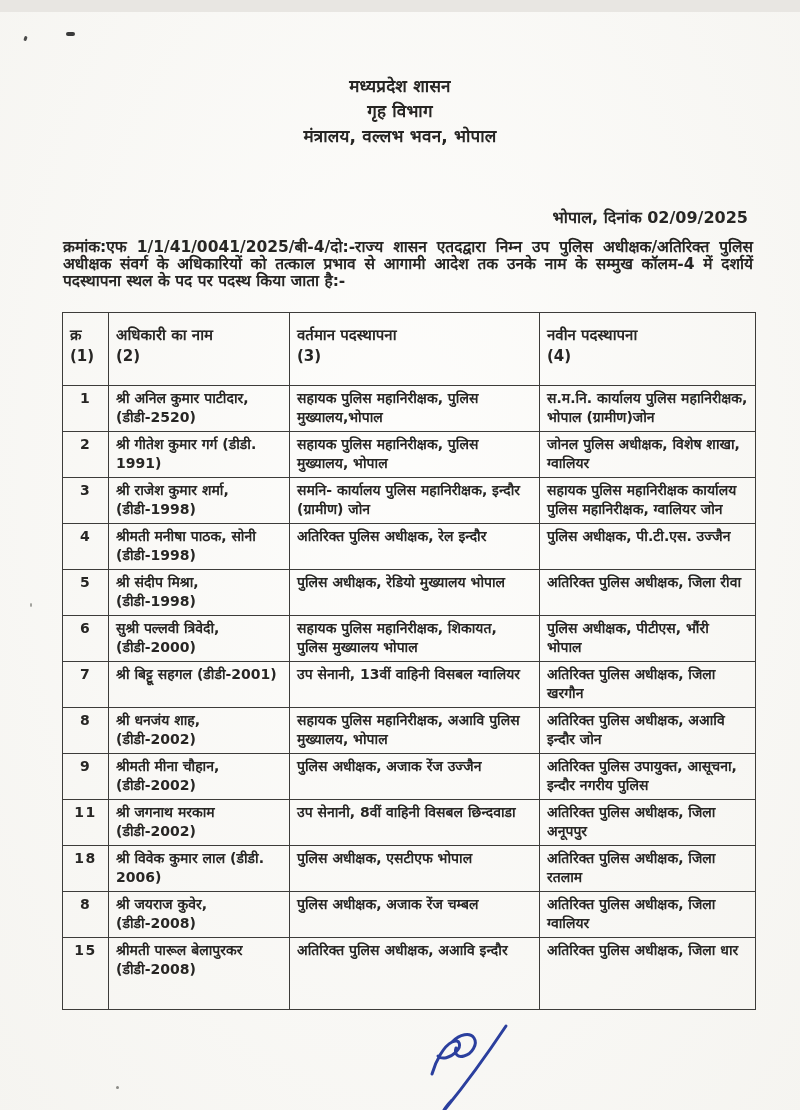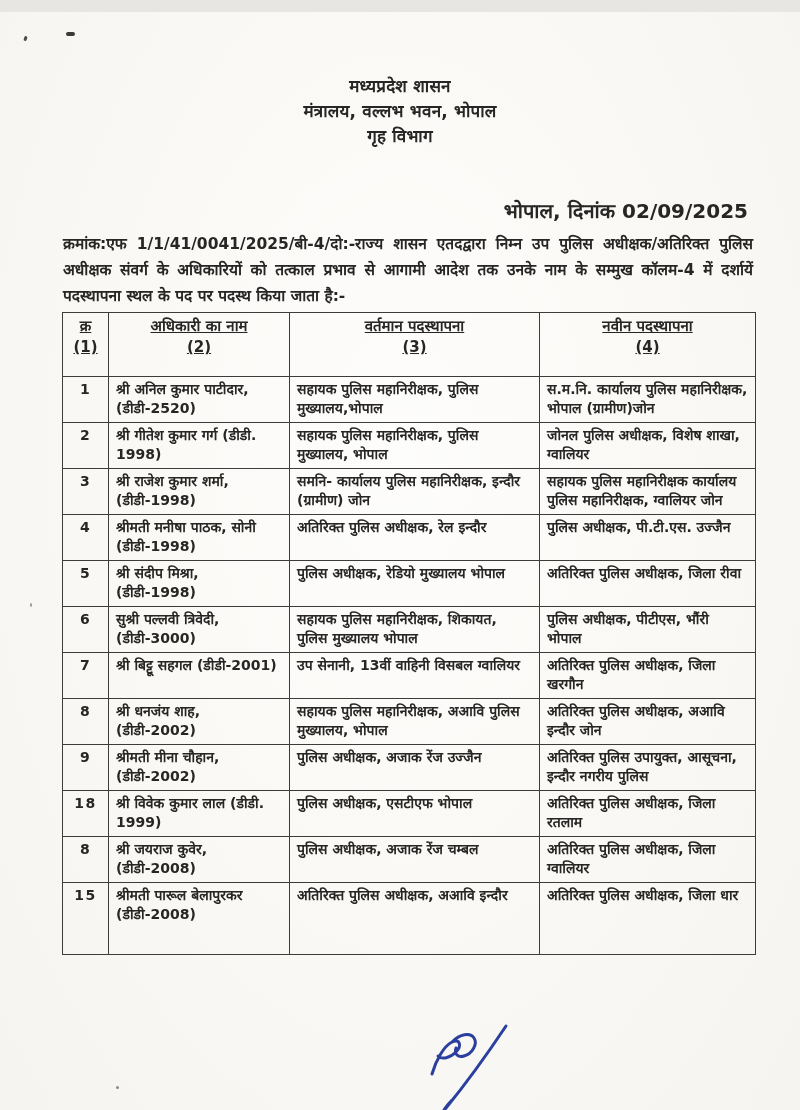--- a/index.html
+++ b/index.html
@@ -19,65 +19,65 @@
   .speck.s2{left:66px;top:20px;width:9px;height:4px;border-radius:3px;background:#3a3a3a;}
   .speck.s3{left:116px;top:1074px;width:3px;height:3px;background:#8a8a86;}
   .speck.s4{left:30px;top:591px;width:2px;height:4px;background:#9a9a96;}
 
   .doc-header{
     position:absolute;top:62px;left:0;width:100%;
     text-align:center;font-size:17px;font-weight:700;line-height:25px;
     letter-spacing:.2px;
   }
   .date-line{
-    position:absolute;top:185px;right:52px;
-    font-size:20px;font-weight:700;
+    position:absolute;top:194px;right:52px;
+    font-size:16px;font-weight:700;
   }
   .order-paragraph{
-    position:absolute;top:219px;left:63px;width:690px;
-    font-size:15.5px;font-weight:600;line-height:26px;
+    position:absolute;top:227px;left:63px;width:690px;
+    font-size:15.5px;font-weight:600;line-height:17px;
     text-align:justify;
   }
   .doc-table{
     position:absolute;top:300px;left:62px;width:693px;
     border-collapse:collapse;table-layout:fixed;
     font-size:14px;font-weight:600;line-height:19px;
   }
   .doc-table col.c1{width:46px;}
   .doc-table col.c2{width:181px;}
   .doc-table col.c3{width:250px;}
   .doc-table col.c4{width:216px;}
   .doc-table th,.doc-table td{
     border:1.6px solid #3d3c3a;
     padding:3px 7px 4px 7px;
     vertical-align:top;text-align:left;
     overflow:hidden;
   }
   .doc-table th{
-    height:56px;text-align:center;font-size:15px;font-weight:700;
-    padding-top:3px;line-height:21px;text-decoration:underline;
+    height:56px;font-size:15px;font-weight:700;
+    padding-top:12px;line-height:21px;
   }
   .doc-table td.sno{text-align:center;letter-spacing:1.5px;padding-left:2px;padding-right:2px;}
   .doc-table tbody tr:last-child td{padding-bottom:30px;}
   .signature{position:absolute;left:402px;top:1004px;width:140px;height:104px;z-index:3;}
 </style>
 </head>
 <body>
 
 <div class="page">
 
   <span class="speck s1"></span>
   <span class="speck s2"></span>
   <span class="speck s3"></span>
   <span class="speck s4"></span>
 
   <div class="doc-header">
     <div>मध्यप्रदेश शासन</div>
+    <div>गृह विभाग</div>
     <div>मंत्रालय, वल्लभ भवन, भोपाल</div>
-    <div>गृह विभाग</div>
   </div>
 
   <div class="date-line">भोपाल, दिनांक 02/09/2025</div>
 
   <div class="order-paragraph">क्रमांक:एफ 1/1/41/0041/2025/बी-4/दो:-राज्य शासन एतदद्वारा निम्न उप पुलिस अधीक्षक/अतिरिक्त पुलिस अधीक्षक संवर्ग के अधिकारियों को तत्काल प्रभाव से आगामी आदेश तक उनके नाम के सम्मुख कॉलम-4 में दर्शायें पदस्थापना स्थल के पद पर पदस्थ किया जाता है:-</div>
 
   <table class="doc-table">
     <colgroup>
       <col class="c1">
         <col class="c2">
@@ -106,21 +106,21 @@
     </thead>
     <tbody>
         <tr>
           <td class="sno">1</td>
           <td>श्री अनिल कुमार पाटीदार, (डीडी-2520)</td>
           <td>सहायक पुलिस महानिरीक्षक, पुलिस मुख्यालय,भोपाल</td>
           <td>स.म.नि. कार्यालय पुलिस महानिरीक्षक, भोपाल (ग्रामीण)जोन</td>
         </tr>
         <tr>
           <td class="sno">2</td>
-          <td>श्री गीतेश कुमार गर्ग (डीडी. 1998)</td>
+          <td>श्री गीतेश कुमार गर्ग (डीडी. 1991)</td>
           <td>सहायक पुलिस महानिरीक्षक, पुलिस मुख्यालय, भोपाल</td>
           <td>जोनल पुलिस अधीक्षक, विशेष शाखा, ग्वालियर</td>
         </tr>
         <tr>
           <td class="sno">3</td>
           <td>श्री राजेश कुमार शर्मा, (डीडी-1998)</td>
           <td>समनि- कार्यालय पुलिस महानिरीक्षक, इन्दौर (ग्रामीण) जोन</td>
           <td>सहायक पुलिस महानिरीक्षक कार्यालय पुलिस महानिरीक्षक, ग्वालियर जोन</td>
         </tr>
         <tr>
@@ -130,21 +130,21 @@
           <td>पुलिस अधीक्षक, पी.टी.एस. उज्जैन</td>
         </tr>
         <tr>
           <td class="sno">5</td>
           <td>श्री संदीप मिश्रा, (डीडी-1998)</td>
           <td>पुलिस अधीक्षक, रेडियो मुख्यालय भोपाल</td>
           <td>अतिरिक्त पुलिस अधीक्षक, जिला रीवा</td>
         </tr>
         <tr>
           <td class="sno">6</td>
-          <td>सुश्री पल्लवी त्रिवेदी, (डीडी-3000)</td>
+          <td>सुश्री पल्लवी त्रिवेदी, (डीडी-2000)</td>
           <td>सहायक पुलिस महानिरीक्षक, शिकायत, पुलिस मुख्यालय भोपाल</td>
           <td>पुलिस अधीक्षक, पीटीएस, भौंरी भोपाल</td>
         </tr>
         <tr>
           <td class="sno">7</td>
           <td>श्री बिट्टू सहगल (डीडी-2001)</td>
           <td>उप सेनानी, 13वीं वाहिनी विसबल ग्वालियर</td>
           <td>अतिरिक्त पुलिस अधीक्षक, जिला खरगौन</td>
         </tr>
         <tr>
@@ -153,22 +153,28 @@
           <td>सहायक पुलिस महानिरीक्षक, अआवि पुलिस मुख्यालय, भोपाल</td>
           <td>अतिरिक्त पुलिस अधीक्षक, अआवि इन्दौर जोन</td>
         </tr>
         <tr>
           <td class="sno">9</td>
           <td>श्रीमती मीना चौहान, (डीडी-2002)</td>
           <td>पुलिस अधीक्षक, अजाक रेंज उज्जैन</td>
           <td>अतिरिक्त पुलिस उपायुक्त, आसूचना, इन्दौर नगरीय पुलिस</td>
         </tr>
         <tr>
+          <td class="sno">11</td>
+          <td>श्री जगनाथ मरकाम (डीडी-2002)</td>
+          <td>उप सेनानी, 8वीं वाहिनी विसबल छिन्दवाडा</td>
+          <td>अतिरिक्त पुलिस अधीक्षक, जिला अनूपपुर</td>
+        </tr>
+        <tr>
           <td class="sno">18</td>
-          <td>श्री विवेक कुमार लाल (डीडी. 1999)</td>
+          <td>श्री विवेक कुमार लाल (डीडी. 2006)</td>
           <td>पुलिस अधीक्षक, एसटीएफ भोपाल</td>
           <td>अतिरिक्त पुलिस अधीक्षक, जिला रतलाम</td>
         </tr>
         <tr>
           <td class="sno">8</td>
           <td>श्री जयराज कुवेर, (डीडी-2008)</td>
           <td>पुलिस अधीक्षक, अजाक रेंज चम्बल</td>
           <td>अतिरिक्त पुलिस अधीक्षक, जिला ग्वालियर</td>
         </tr>
         <tr>

